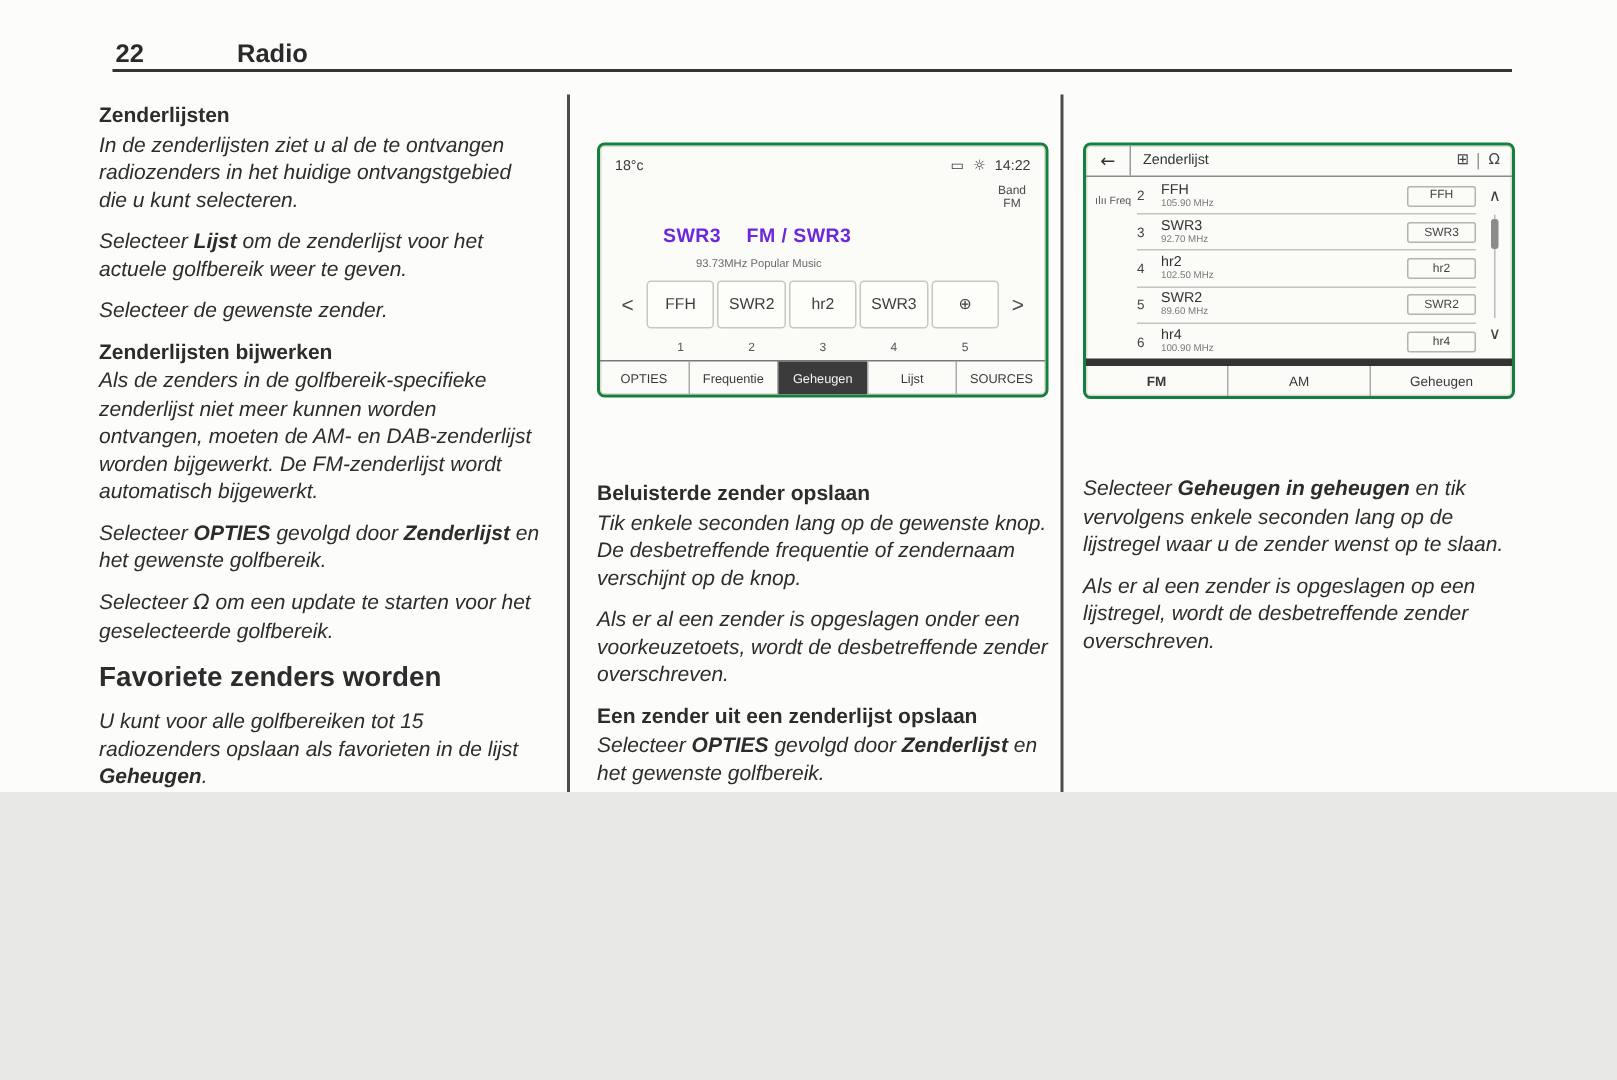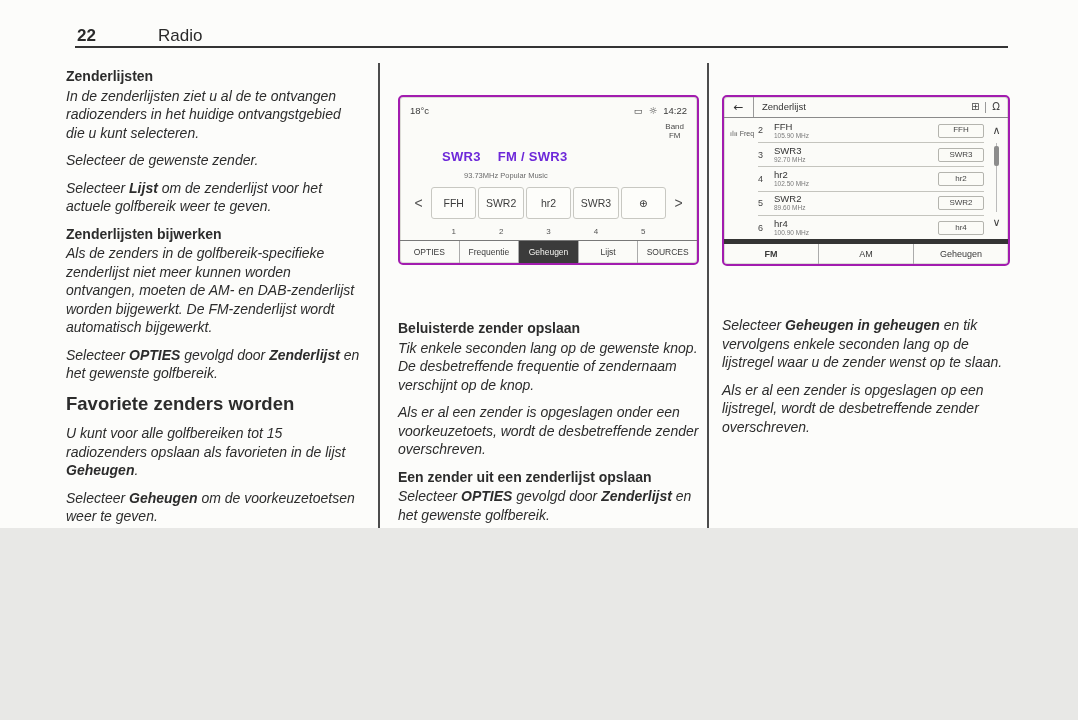--- a/index.html
+++ b/index.html
@@ -5,38 +5,38 @@
   * { box-sizing: border-box; margin: 0; padding: 0; }
   html, body { background: #e8e8e6; }
   .page {
     position: relative; width: 1078px; height: 528px;
     background: #fcfcfa; color: #2a2a2a;
     font-family: "Liberation Sans", sans-serif;
     overflow: hidden;
   }
   
   .hdr-num   { position: absolute; left: 77px;  top: 26px; font-size: 17px; font-weight: bold; }
-  .hdr-title { position: absolute; left: 158px; top: 26px; font-size: 17px; font-weight: normal; }
+  .hdr-title { position: absolute; left: 158px; top: 26px; font-size: 17px; font-weight: bold; }
   .hdr-rule  { position: absolute; left: 75px;  top: 46px; width: 933px; height: 2px; background: #343434; }
   .vrule     { position: absolute; top: 63px; height: 604px; width: 2px; background: #4c4c4c; }
   .vrule.r1  { left: 378px; }
   .vrule.r2  { left: 707px; }
   
   .col  { position: absolute; font-size: 14px; line-height: 18.5px; color: #2c2c2c; }
   .col1 { left: 66px;  top: 67px; width: 297px; }
   .col2 { left: 398px; top: 95px; width: 302px; }
   .col3 { left: 722px; top: 95px; width: 289px; }
   .col p { margin: 0 0 9px; font-style: italic; }
   .col .h { font-weight: bold; margin: 0 0 1px; }
   .bigh { font-size: 18.5px; font-weight: bold; margin: 12px 0 11px; }
   b { font-weight: bold; }
   .ic { font-family: "DejaVu Sans", sans-serif; }
   
   .screen {
-    position: relative; border: 2px solid #a21caf; border-radius: 5px;
+    position: relative; border: 2px solid #15803d; border-radius: 5px;
     background: #fbfbf8; overflow: hidden;
     box-shadow: inset 0 0 0 1px #dcdcd6;
   }
   .s1 { width: 301px; height: 170px; margin-bottom: 54px; }
   .s2 { width: 288px; height: 171px; margin-bottom: 50px; }
   
   .s1 .statusbar { display: flex; justify-content: space-between; align-items: center; padding: 5px 10px 0; font-size: 9.5px; color: #3a3a3a; }
   .s1 .sb-right  { display: flex; gap: 6px; align-items: center; }
   .s1 .band { position: absolute; right: 13px; top: 25px; text-align: center; font-size: 8px; line-height: 9px; color: #4a4a4a; }
   .s1 .station-line { position: absolute; left: 42px; top: 51px; font-size: 13px; font-weight: bold; color: #6d28d9; letter-spacing: .3px; }
@@ -82,25 +82,26 @@
 
   <div class="hdr-num">22</div>
   <div class="hdr-title">Radio</div>
   <div class="hdr-rule"></div>
   <div class="vrule r1"></div>
   <div class="vrule r2"></div>
 
   <div class="col col1">
     <div class="h">Zenderlijsten</div>
     <p>In de zenderlijsten ziet u al de te ontvangen radiozenders in het huidige ontvangstgebied die u kunt selecteren.</p>
+    <p><span>Selecteer </span><b>Lijst</b><span> om de zenderlijst voor het actuele golfbereik weer te geven.</span></p>
     <p>Selecteer de gewenste zender.</p>
-    <p><span>Selecteer </span><b>Lijst</b><span> om de zenderlijst voor het actuele golfbereik weer te geven.</span></p>
     <div class="h">Zenderlijsten bijwerken</div>
     <p>Als de zenders in de golfbereik-specifieke zenderlijst niet meer kunnen worden ontvangen, moeten de AM- en DAB-zenderlijst worden bijgewerkt. De FM-zenderlijst wordt automatisch bijgewerkt.</p>
     <p><span>Selecteer </span><b>OPTIES</b><span> gevolgd door </span><b>Zenderlijst</b><span> en het gewenste golfbereik.</span></p>
+    <p><span>Selecteer </span><span class="ic">Ω</span><span> om een update te starten voor het geselecteerde golfbereik.</span></p>
     <div class="bigh">Favoriete zenders worden</div>
     <p><span>U kunt voor alle golfbereiken tot 15 radiozenders opslaan als favorieten in de lijst </span><b>Geheugen</b><span>.</span></p>
     <p><span>Selecteer </span><b>Geheugen</b><span> om de voorkeuzetoetsen weer te geven.</span></p>
   </div>
 
   <div class="col col2">
 
     <div class="screen s1">
       <div class="statusbar">
         <span>18°c</span>

